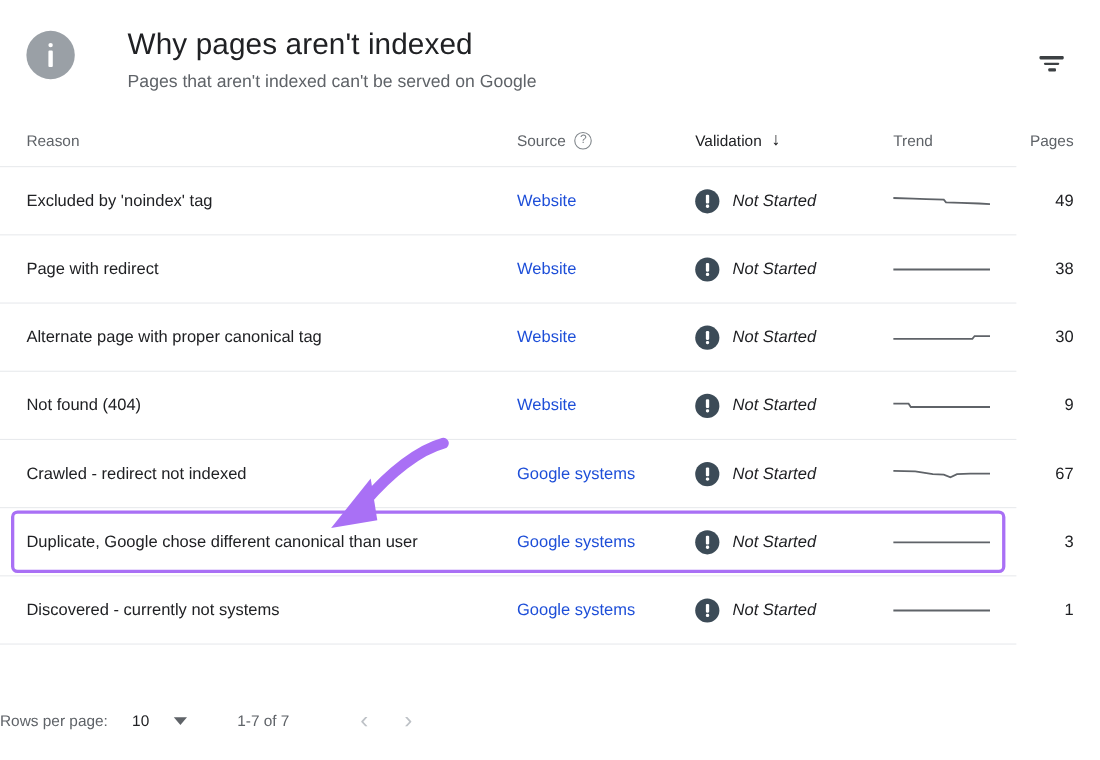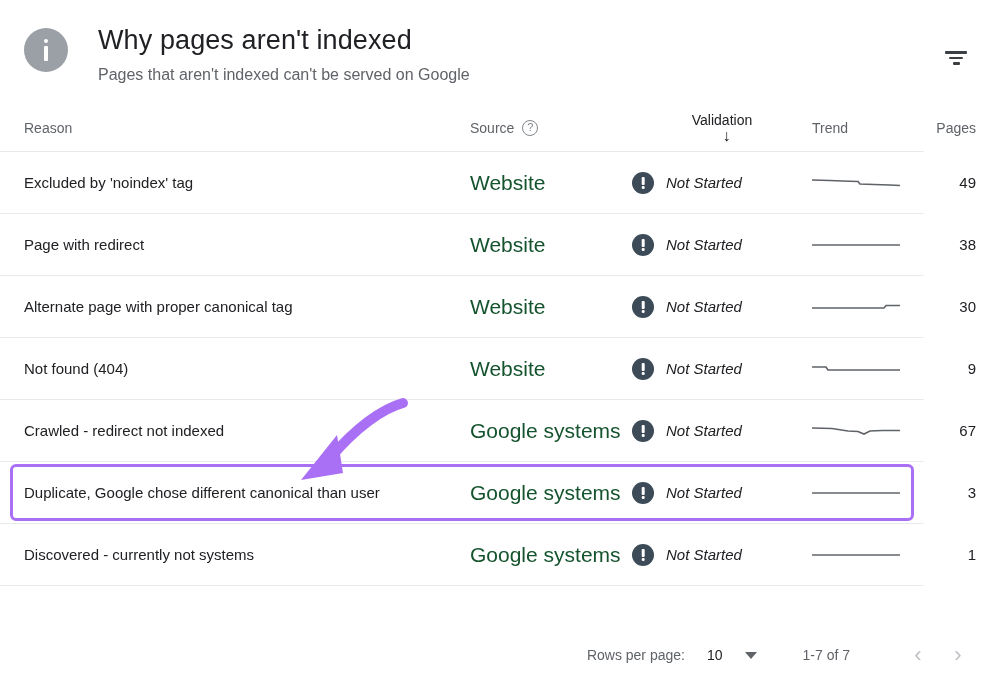--- a/index.html
+++ b/index.html
@@ -15,20 +15,21 @@
     overflow: hidden;
     position: relative;
   }
 
   
   .card-header {
     position: relative;
     padding: 22px 24px 18px 24px;
     display: flex;
     align-items: flex-start;
+    gap: 18px;
   }
   .info-badge {
     width: 44px; height: 44px;
     border-radius: 50%;
     background: #9aa0a6;
     flex: 0 0 44px;
     margin-top: 6px;
     position: relative;
   }
   .info-badge .i-dot {
@@ -117,21 +118,20 @@
   .thead .th {
     font-size: 14px;
     color: #5f6368;
     font-weight: 400;
     display: flex;
     align-items: center;
   }
   .thead .th.sorted {
     color: #202124;
     font-weight: 500;
-    flex-direction: column;
   }
   .thead .col-pages { justify-content: flex-end; }
   .thead .col-trend { justify-content: flex-start; }
 
   .help-icon {
     width: 16px; height: 16px;
     border: 1.3px solid #80868b;
     border-radius: 50%;
     margin-left: 8px;
     font-size: 11px;
@@ -148,22 +148,22 @@
     line-height: 1;
     cursor: pointer;
   }
 
   .cell-reason {
     font-size: 15px;
     color: #202124;
     white-space: nowrap;
   }
   .cell-source {
-    font-size: 21px;
-    color: #14532d;
+    font-size: 15px;
+    color: #1d4ed8;
     white-space: nowrap;
   }
   .cell-validation {
     display: flex;
     align-items: center;
     font-size: 15px;
     color: #202124;
     white-space: nowrap;
     font-style: italic;
   }
@@ -209,21 +209,20 @@
   }
 
   
   .footer {
     position: absolute;
     left: 0; right: 0;
     bottom: 0;
     height: 72px;
     display: flex;
     align-items: center;
-    justify-content: flex-end;
     padding-right: 22px;
     font-size: 14px;
     color: #5f6368;
   }
   .rows-label { margin-right: 22px; }
   .rows-select {
     display: flex;
     align-items: center;
     cursor: pointer;
     color: #202124;

